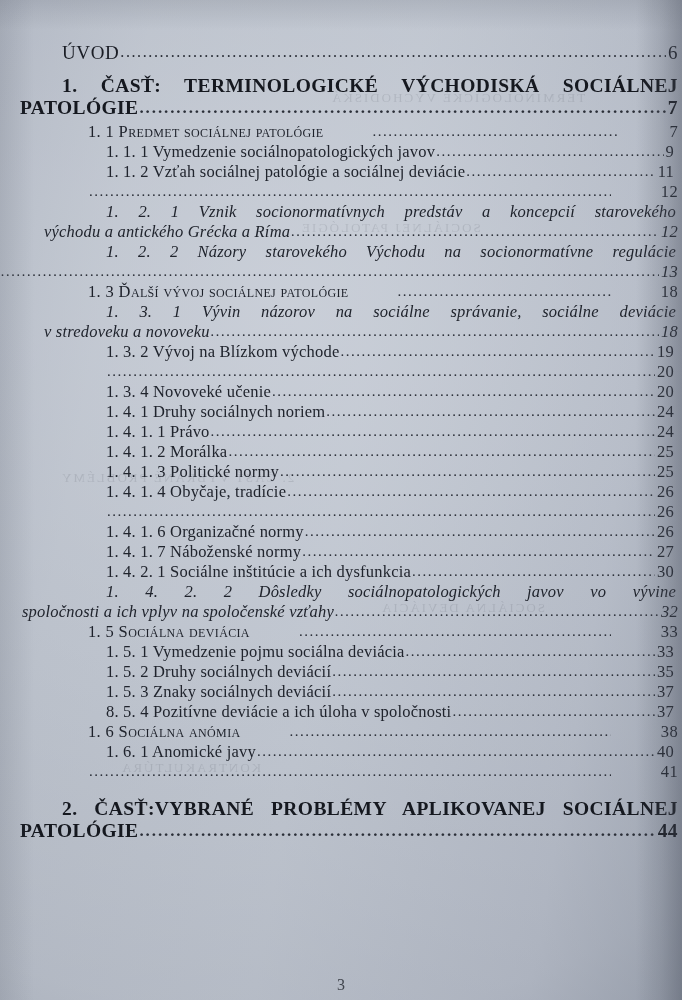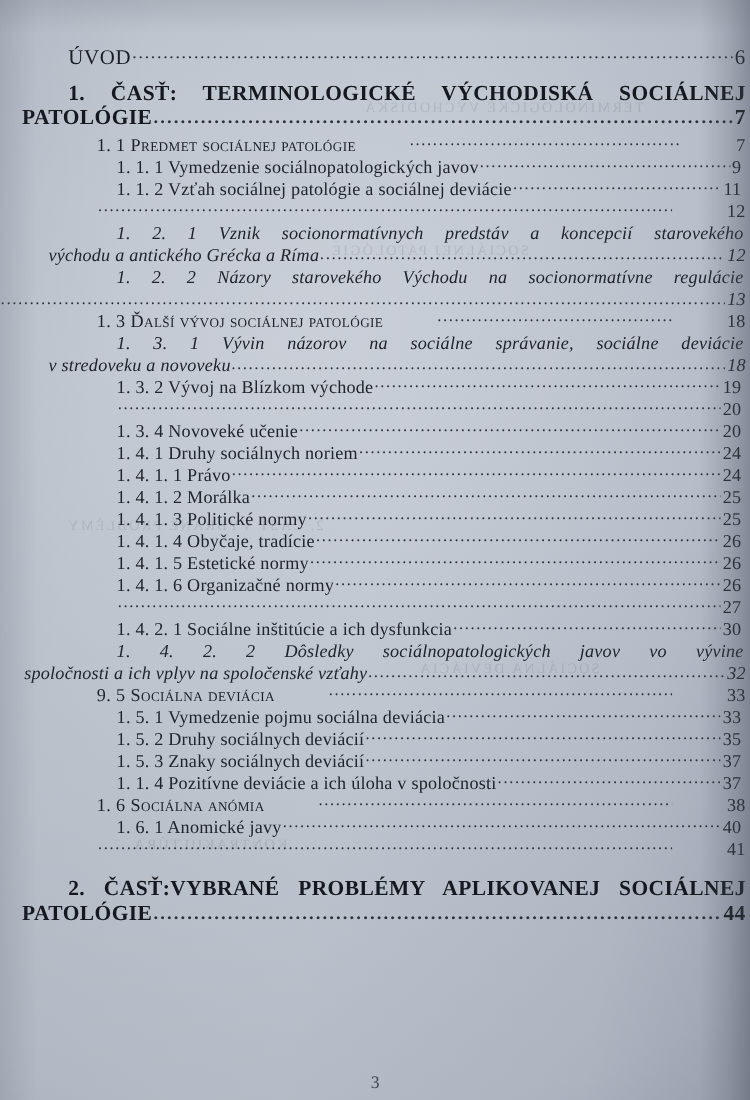--- a/index.html
+++ b/index.html
@@ -65,21 +65,21 @@
 
   #content {
     position: absolute;
     inset: 0;
     padding: 0;
   }
 
   .toc-line {
     position: relative;
     display: flex;
-    align-items: flex-start;
+    align-items: center;
     width: 100%;
     box-sizing: border-box;
   }
   .label { white-space: pre; }
   .leader {
     flex: 1 1 auto;
     overflow: hidden;
     white-space: nowrap;
     margin: 0 1px;
     font-size: 16px;
@@ -308,70 +308,70 @@
       <span class="label">1. 4. 1. 3 Politické normy</span>
       <span class="leader">..........................................................................................................................................</span>
       <span class="pageno">25</span>
     </div>
     <div class="toc-line lvl3">
       <span class="label">1. 4. 1. 4 Obyčaje, tradície</span>
       <span class="leader">..........................................................................................................................................</span>
       <span class="pageno">26</span>
     </div>
     <div class="toc-line lvl3">
-      <span class="label">1. 4. 1. 5 Estetické normy</span>
       <span class="leader">..........................................................................................................................................</span>
       <span class="pageno">26</span>
     </div>
     <div class="toc-line lvl3">
       <span class="label">1. 4. 1. 6 Organizačné normy</span>
       <span class="leader">..........................................................................................................................................</span>
       <span class="pageno">26</span>
     </div>
     <div class="toc-line lvl3">
+      <span class="label">1. 4. 1. 7 Náboženské normy</span>
       <span class="leader">..........................................................................................................................................</span>
       <span class="pageno">27</span>
     </div>
     <div class="toc-line lvl3">
       <span class="label">1. 4. 2. 1 Sociálne inštitúcie a ich dysfunkcia</span>
       <span class="leader">..........................................................................................................................................</span>
       <span class="pageno">30</span>
     </div>
 
     <div class="lvl3w">
       <div class="justified">1.  4.  2.  2  Dôsledky  sociálnopatologických  javov  vo  vývine</div>
       <div class="contline" style="padding-left:22px;">
         <span class="label">spoločnosti a ich vplyv na spoločenské vzťahy</span>
         <span class="leader">..........................................................................................................................................</span>
         <span class="pageno">32</span>
       </div>
     </div>
 
     <div class="toc-line lvl2">
-      <span class="label">9. 5 Sociálna deviácia</span>
+      <span class="label">1. 5 Sociálna deviácia</span>
       <span class="leader">..........................................................................................................................................</span>
       <span class="pageno">33</span>
     </div>
     <div class="toc-line lvl3">
       <span class="label">1. 5. 1 Vymedzenie pojmu sociálna deviácia</span>
       <span class="leader">..........................................................................................................................................</span>
       <span class="pageno">33</span>
     </div>
     <div class="toc-line lvl3">
       <span class="label">1. 5. 2 Druhy sociálnych deviácií</span>
       <span class="leader">..........................................................................................................................................</span>
       <span class="pageno">35</span>
     </div>
     <div class="toc-line lvl3">
       <span class="label">1. 5. 3 Znaky sociálnych deviácií</span>
       <span class="leader">..........................................................................................................................................</span>
       <span class="pageno">37</span>
     </div>
     <div class="toc-line lvl3">
-      <span class="label">1. 1. 4 Pozitívne deviácie a ich úloha v spoločnosti</span>
+      <span class="label">8. 5. 4 Pozitívne deviácie a ich úloha v spoločnosti</span>
       <span class="leader">..........................................................................................................................................</span>
       <span class="pageno">37</span>
     </div>
 
     <div class="toc-line lvl2">
       <span class="label">1. 6 Sociálna anómia</span>
       <span class="leader">..........................................................................................................................................</span>
       <span class="pageno">38</span>
     </div>
     <div class="toc-line lvl3">

